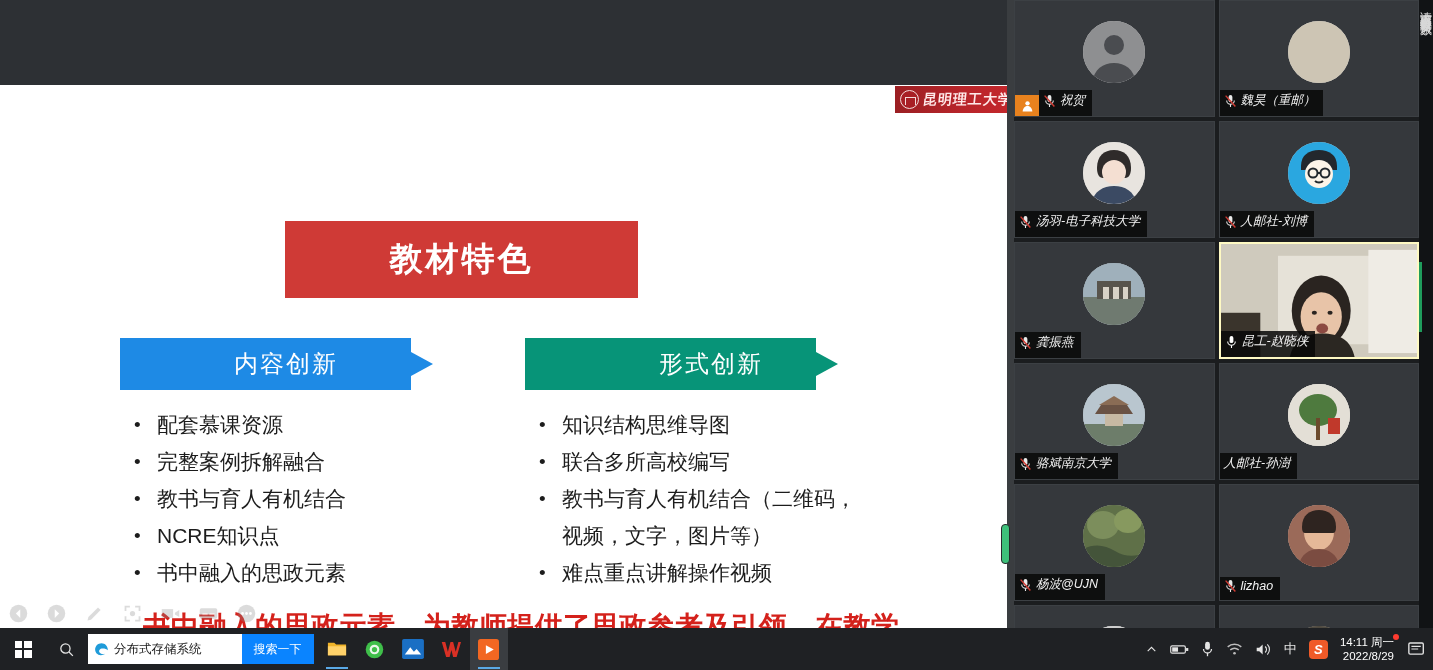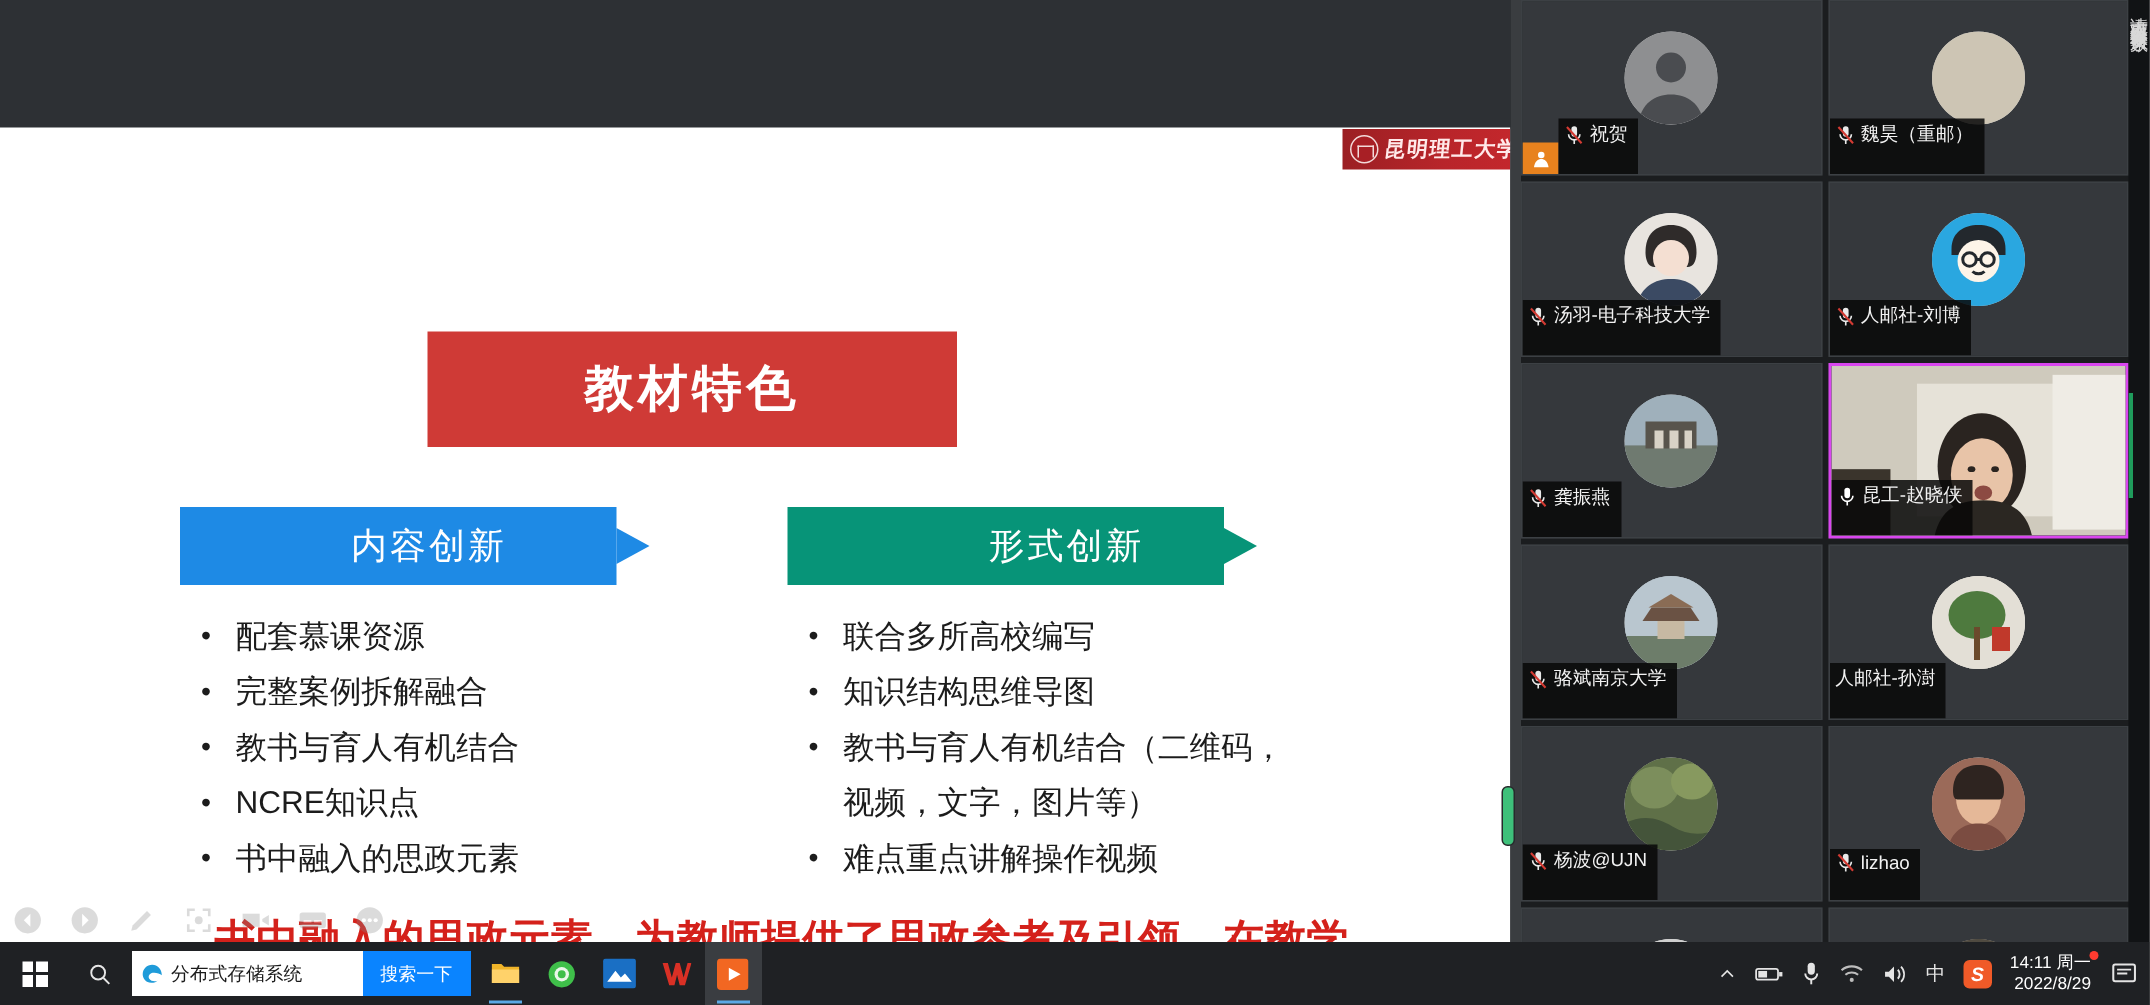--- a/index.html
+++ b/index.html
@@ -67,28 +67,28 @@
     background:#3a3d40; }
   #scroll-thumb { position:absolute; left:1001px; top:524px; width:9px; height:40px;
     background:#3ec07a; border-radius:4px; border:1px solid #272a2c; }
 
   
   #grid { position:absolute; left:1014px; top:0; width:405px; height:670px;
     background:#1b1d1f; display:grid; grid-template-columns:1fr 1fr;
     grid-auto-rows:117px; gap:4px 4px; padding:0 0 0 0; }
   .tile { position:relative; background:#2b2e31; border:1px solid #3c4044;
     overflow:hidden; }
-  .tile.speaking { border:2px solid #d946ef; }
+  .tile.speaking { border:2px solid #fef9c3; }
   .tile .vidbg { position:absolute; inset:0; }
   .tile .avatar { position:absolute; left:50%; top:44%; transform:translate(-50%,-50%);
     width:62px; height:62px; border-radius:50%; overflow:hidden; background:#cfcfcf; }
   .tile .avatar .inner { position:absolute; inset:0; }
   .namebar { position:absolute; left:0; bottom:0; max-width:100%;
-    display:flex; align-items:center; gap:4px; padding:2px 7px 18px 4px;
-    background:rgba(8,8,8,.86); }
+    display:flex; align-items:center; gap:4px; padding:2px 7px 7px 4px;
+    background:rgba(8,8,8,.86);font-style:italic; }
   .namebar .nm { color:#f2f2f2; font-size:12.5px; white-space:nowrap; }
   .mic { width:13px; height:14px; flex:0 0 auto; }
   .mic svg { display:block; }
   .hostbadge { position:absolute; left:0; bottom:0; width:24px; height:21px;
     background:#e8821e; display:flex; align-items:center; justify-content:center; }
   .hostbadge svg { display:block; }
 
   
   #right-strip { position:absolute; left:1419px; top:0; width:14px; height:670px;
     background:#111315; overflow:hidden; }
@@ -165,22 +165,22 @@
         </ul>
       </div>
 
       <div class="col right">
         <div class="sec-head right">
           <span class="bar"></span>
           <span class="arrow"></span>
           <span class="txt">形式创新</span>
         </div>
         <ul class="bullets">
+          <li>知识结构思维导图</li>
           <li>联合多所高校编写</li>
-          <li>知识结构思维导图</li>
           <li>教书与育人有机结合（二维码，</li>
           <li class="cont">视频，文字，图片等）</li>
           <li>难点重点讲解操作视频</li>
         </ul>
       </div>
 
       <div class="red-note">
         <div>书中融入的思政元素，为教师提供了思政参考及引领，在教学过</div>
 
       </div>

